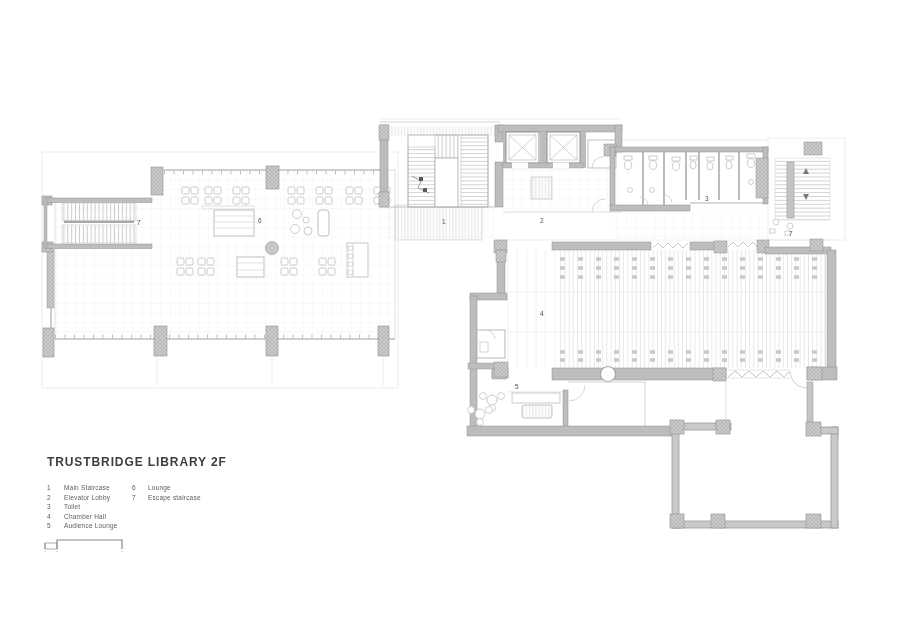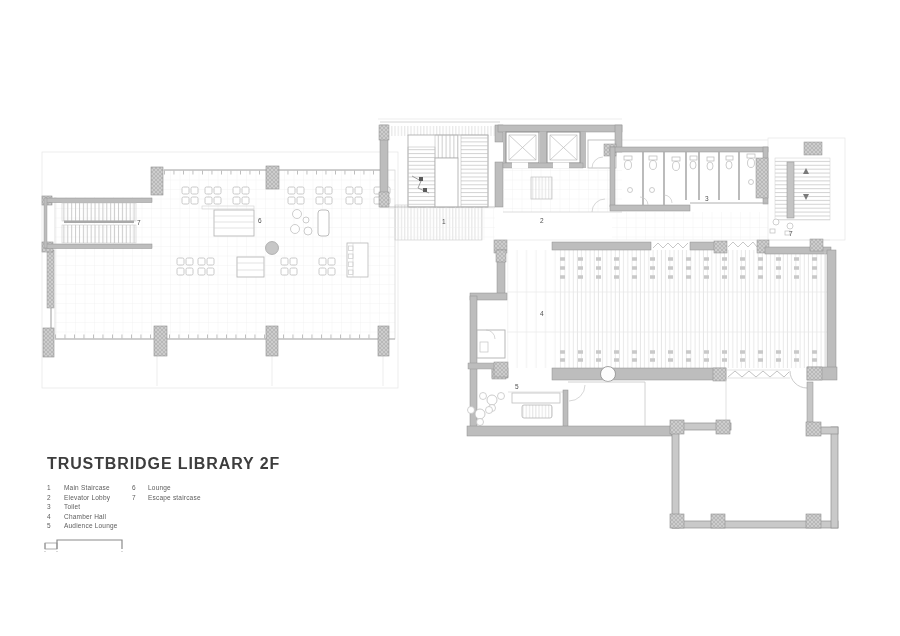--- a/index.html
+++ b/index.html
@@ -1,19 +1,19 @@
 <!DOCTYPE html>
 <html><head>
 <meta charset="utf-8">
 <style>
   html,body{margin:0;padding:0;background:#ffffff;}
   .canvas{position:relative;width:900px;height:636px;background:#ffffff;overflow:hidden;
           font-family:"Liberation Sans", sans-serif;}
   .plan-svg{position:absolute;left:0;top:0;}
-  .title{position:absolute;left:47px;top:455px;font-size:16px;font-weight:bold;
+  .title{position:absolute;left:47px;top:455px;font-size:12px;font-weight:bold;
          letter-spacing:0.9px;color:#3d3d3d;}
   .legend-col{position:absolute;top:483px;}
   .legend-col.c1{left:47px;}
   .legend-col.c2{left:132px;}
   .legend-row{display:flex;font-size:6.5px;line-height:9.6px;color:#5c5c5c;letter-spacing:0.2px;}
   .legend-row .num{width:17px;flex:0 0 17px;}
   .legend-col.c2 .legend-row .num{width:16px;flex:0 0 16px;}
   svg text{font-family:"Liberation Sans", sans-serif;}
   .roomnum{font-size:6.5px;fill:#4f4f4f;}
 </style>

